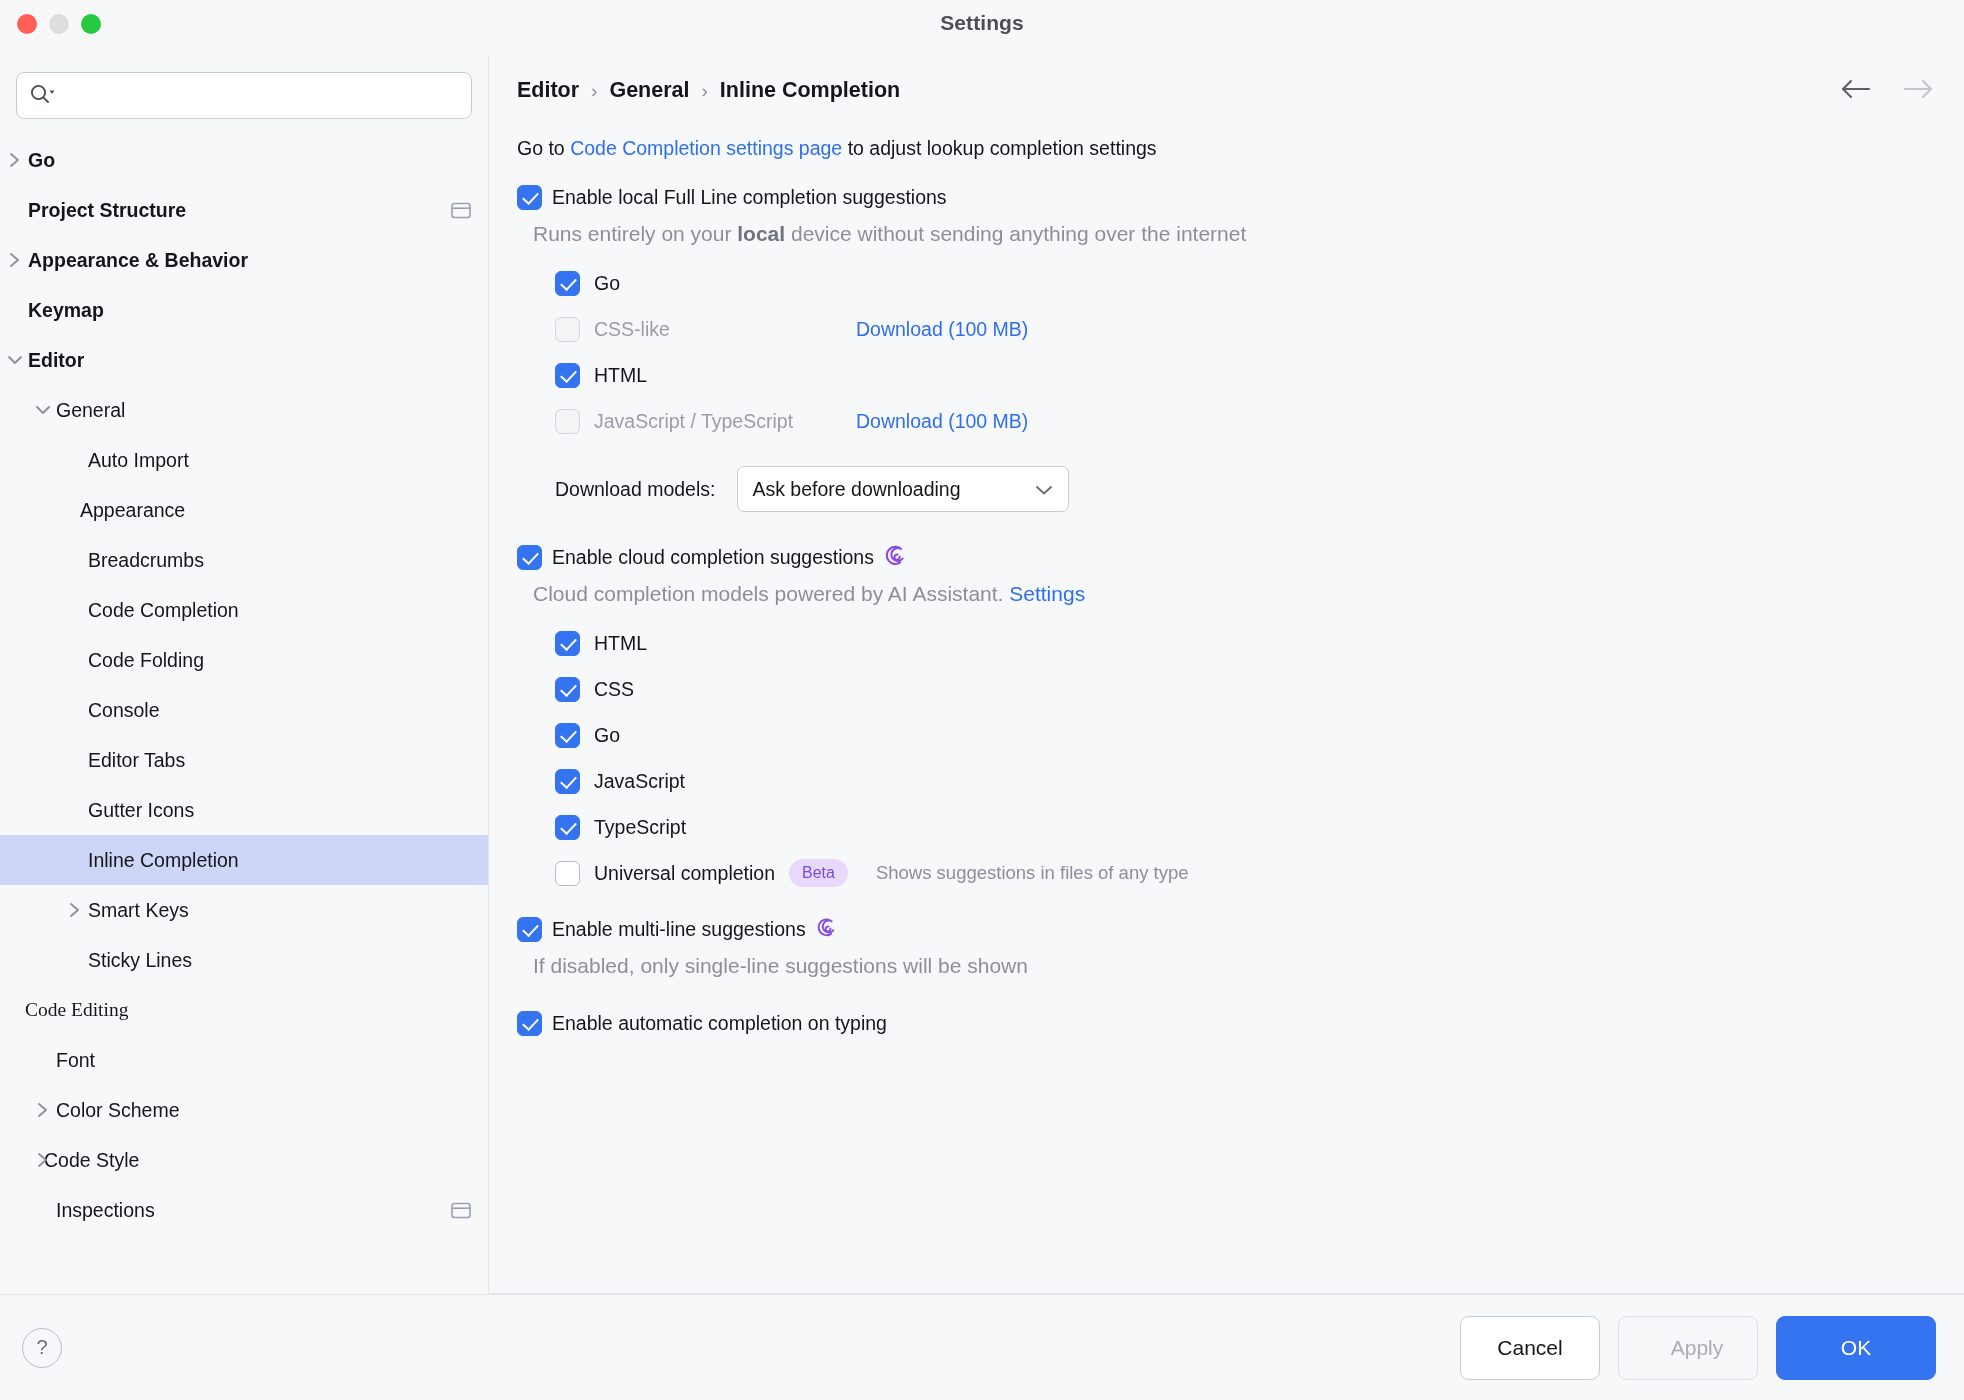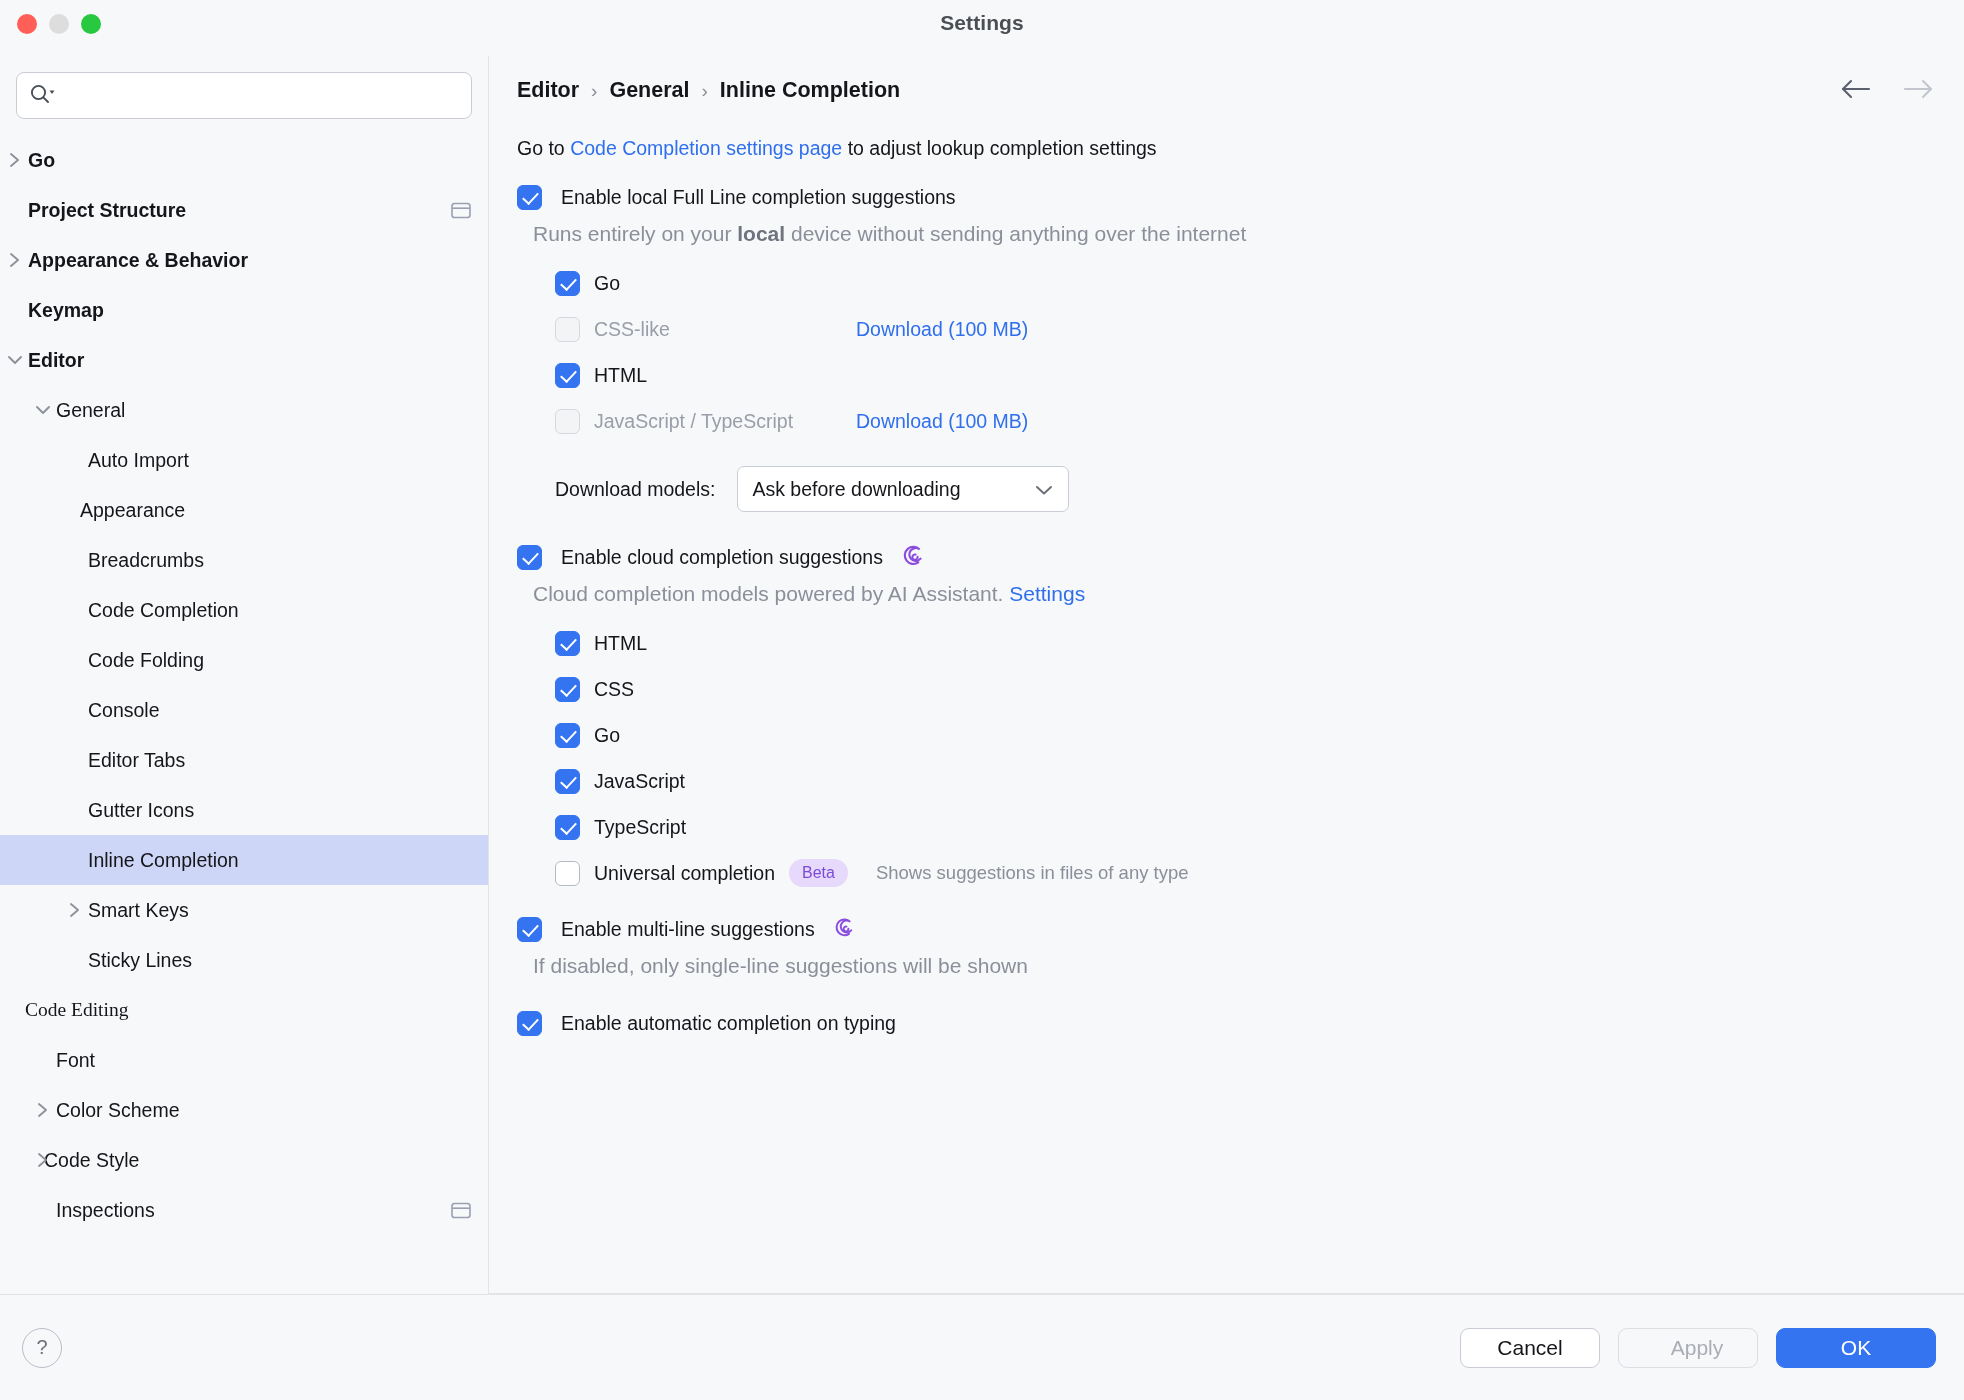--- a/index.html
+++ b/index.html
@@ -143,21 +143,21 @@
   .hint-line {
     font-size: 19.5px;
     color: #15161a;
     margin-bottom: 18px;
   }
   .link { color: #2f6fed; cursor: pointer; }
 
   .opt-row {
     display: flex;
     align-items: center;
-    gap: 19px;
+    gap: 10px;
     min-height: 38px;
   }
   .opt-label {
     font-size: 19.5px;
     color: #15161a;
   }
   .sub-note {
     font-size: 21px;
     color: #8b8f99;
     margin: 6px 0 0 16px;
@@ -252,21 +252,21 @@
     border: 1.5px solid #b9bdc6;
     color: #6a6e78;
     display: flex; align-items: center; justify-content: center;
     font-size: 20px;
     cursor: pointer;
     background: transparent;
   }
   .footer-spacer { flex: 1 1 auto; }
   .btns { display: flex; gap: 18px; align-items: center; }
   .btn {
-    height: 40px;
+    height: 64px;
     min-width: 140px;
     padding: 0 26px;
     border-radius: 9px;
     font-size: 21px;
     display: flex; align-items: center; justify-content: center;
     cursor: pointer;
     border: 1px solid #c9ccd4;
     background: #ffffff;
     color: #15161a;
   }

